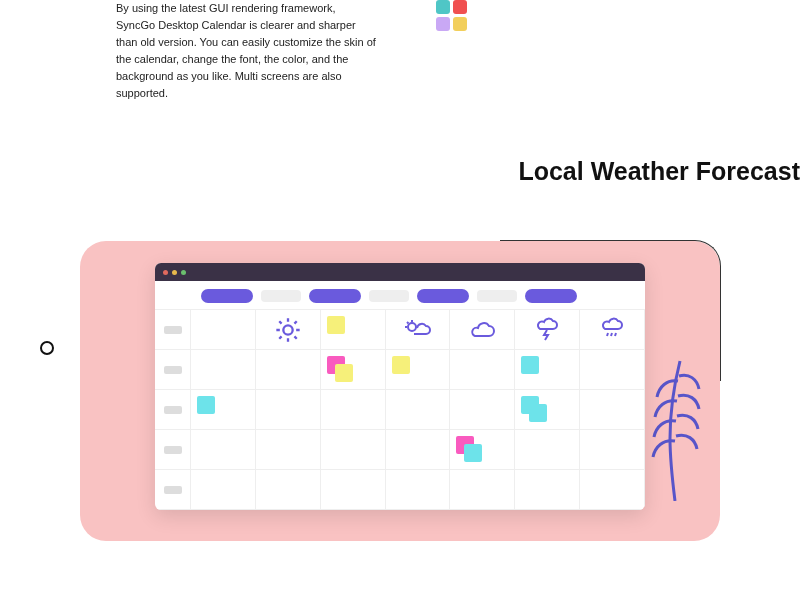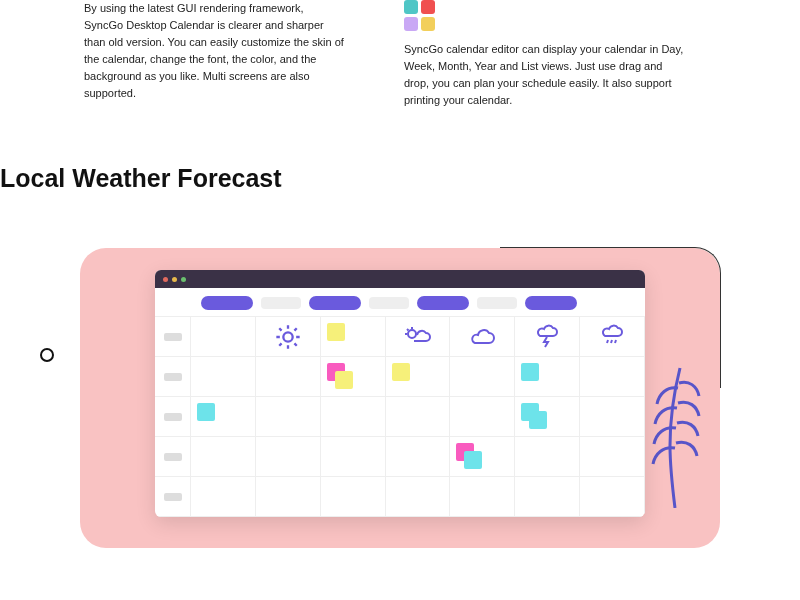--- a/index.html
+++ b/index.html
@@ -6,41 +6,41 @@
   body {
     font-family: -apple-system, BlinkMacSystemFont, "Segoe UI", Arial, sans-serif;
     background: #fff;
     width: 800px;
     height: 600px;
     overflow: hidden;
     position: relative;
   }
   .top-row {
     display: flex;
-    padding: 0 40px 0 84px;
+    padding: 0 40px 0 116px;
     gap: 60px;
   }
   .left-col { flex: 1; font-size: 11px; color: #222; line-height: 1.55; max-width: 260px;}
   .right-col { flex: 1; max-width: 280px; }
   .editor-icon {
     display: grid;
     grid-template-columns: 14px 14px;
     grid-template-rows: 14px 14px;
     gap: 3px;
     margin-bottom: 10px;
   }
   .editor-icon .sq { width: 14px; height: 14px; border-radius: 3px; }
   .sq1 { background: #4fc6c6; }
   .sq2 { background: #f05050; }
   .sq3 { background: #c9a8f5; }
   .sq4 { background: #f2cf5b; border-radius: 3px 3px 12px 3px; }
   .feature-title { font-size: 15px; font-weight: 600; margin-bottom: 8px; color: #111;}
   .right-col p { font-size: 11px; color: #222; line-height: 1.55; }
   .section-title {
-    text-align: left;
+    text-align: right;
     font-size: 25px;
     font-weight: 700;
     color: #111;
     margin-top: 55px;
     margin-bottom: 55px;
   }
   .illustration-wrap {
     position: relative;
     margin: 0 auto;
     width: 640px;
@@ -120,21 +120,20 @@
   <div class="left-col">
     <p>By using the latest GUI rendering framework, SyncGo Desktop Calendar is clearer and sharper than old version. You can easily customize the skin of the calendar, change the font, the color, and the background as you like. Multi screens are also supported.</p>
   </div>
   <div class="right-col">
     <div class="editor-icon">
       <div class="sq sq1"></div>
         <div class="sq sq2"></div>
       <div class="sq sq3"></div>
         <div class="sq sq4"></div>
     </div>
-    <p>SyncGo calendar editor can display your calendar in Day, Week, Month, Year and List views. Just use drag and drop, you can plan your schedule easily.  It also support printing your calendar.</p>
   </div>
 </div>
 
 <h2 class="section-title">Local Weather Forecast</h2>
 
 <div class="illustration-wrap">
   <div class="pink-card">
     <div class="circle-decor" style="left:-40px; top:100px;"></div>
     <div class="circle-decor" style="right:75px; top:40px;"></div>
     <svg class="leaf" style="right:15px; top:110px;" width="60" height="150" viewBox="0 0 60 150">

